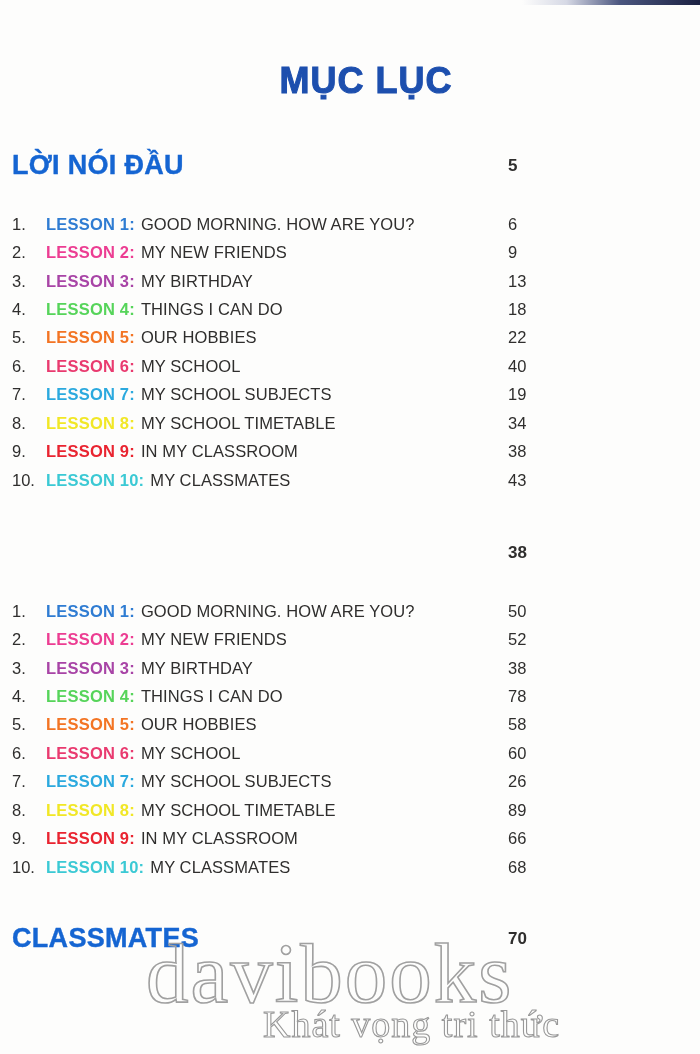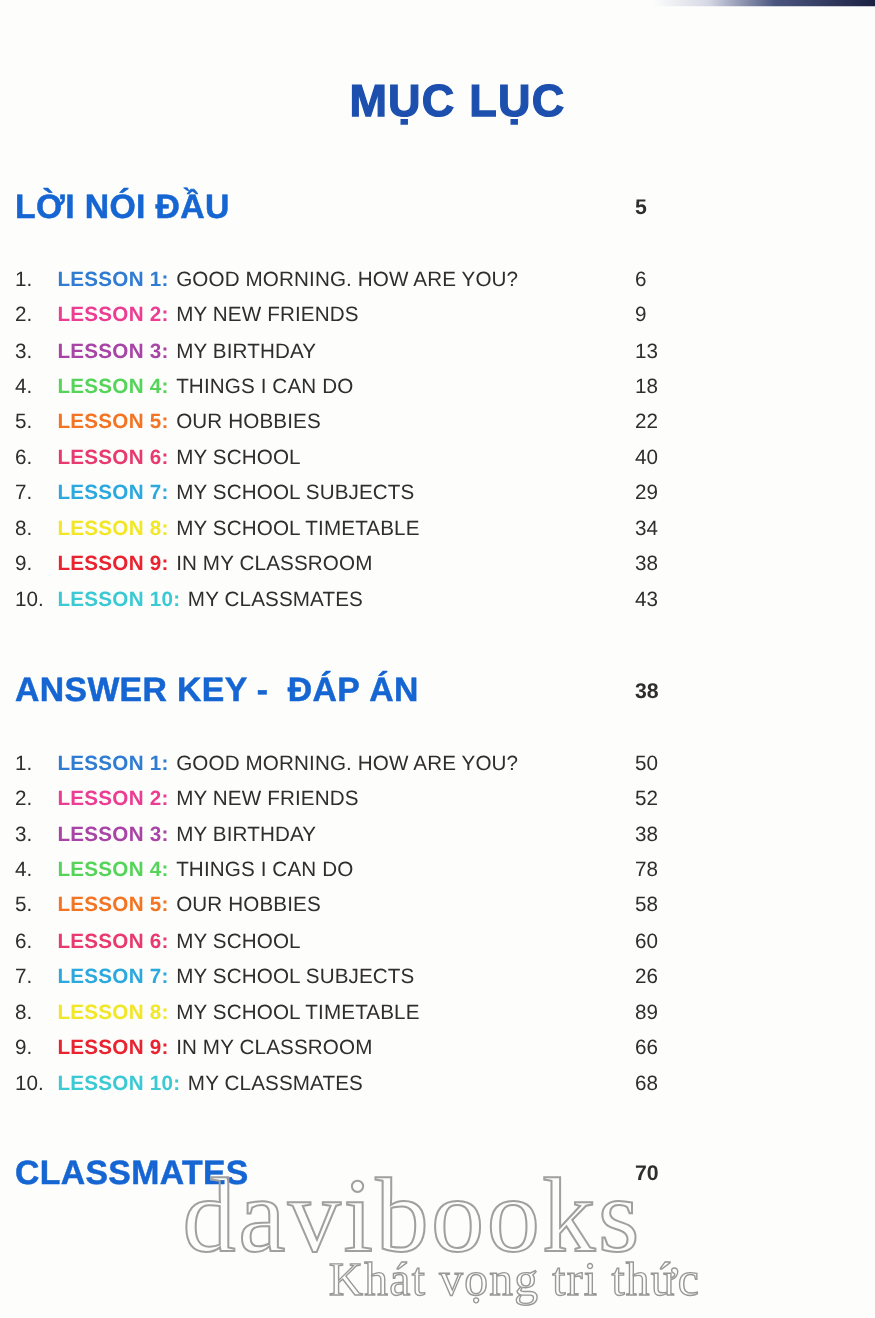--- a/index.html
+++ b/index.html
@@ -89,21 +89,21 @@
         <div class="row">
           <span class="num">6.</span>
           <span class="label" style="color: rgb(233, 58, 111);">LESSON 6:</span>
           <span class="rtitle">MY SCHOOL</span>
           <span class="pagenum">40</span>
         </div>
         <div class="row">
           <span class="num">7.</span>
           <span class="label" style="color: rgb(43, 169, 222);">LESSON 7:</span>
           <span class="rtitle">MY SCHOOL SUBJECTS</span>
-          <span class="pagenum">29</span>
+          <span class="pagenum">19</span>
         </div>
         <div class="row">
           <span class="num">8.</span>
           <span class="label" style="color: rgb(241, 231, 38);">LESSON 8:</span>
           <span class="rtitle">MY SCHOOL TIMETABLE</span>
           <span class="pagenum">34</span>
         </div>
         <div class="row">
           <span class="num">9.</span>
           <span class="label" style="color: rgb(233, 36, 48);">LESSON 9:</span>
@@ -112,21 +112,21 @@
         </div>
         <div class="row">
           <span class="num">10.</span>
           <span class="label" style="color: rgb(59, 201, 212);">LESSON 10:</span>
           <span class="rtitle">MY CLASSMATES</span>
           <span class="pagenum">43</span>
         </div>
       </div>
     </div>
   <div class="section s1" id="sec-1">
-      <div class="sec-head"><span class="sec-title">ANSWER KEY -  ĐÁP ÁN</span><span class="sec-page">38</span></div>
+      <div class="sec-head"><span class="sec-page">38</span></div>
       <div class="items">
         <div class="row">
           <span class="num">1.</span>
           <span class="label" style="color: rgb(47, 124, 210);">LESSON 1:</span>
           <span class="rtitle">GOOD MORNING. HOW ARE YOU?</span>
           <span class="pagenum">50</span>
         </div>
         <div class="row">
           <span class="num">2.</span>
           <span class="label" style="color: rgb(236, 61, 146);">LESSON 2:</span>

